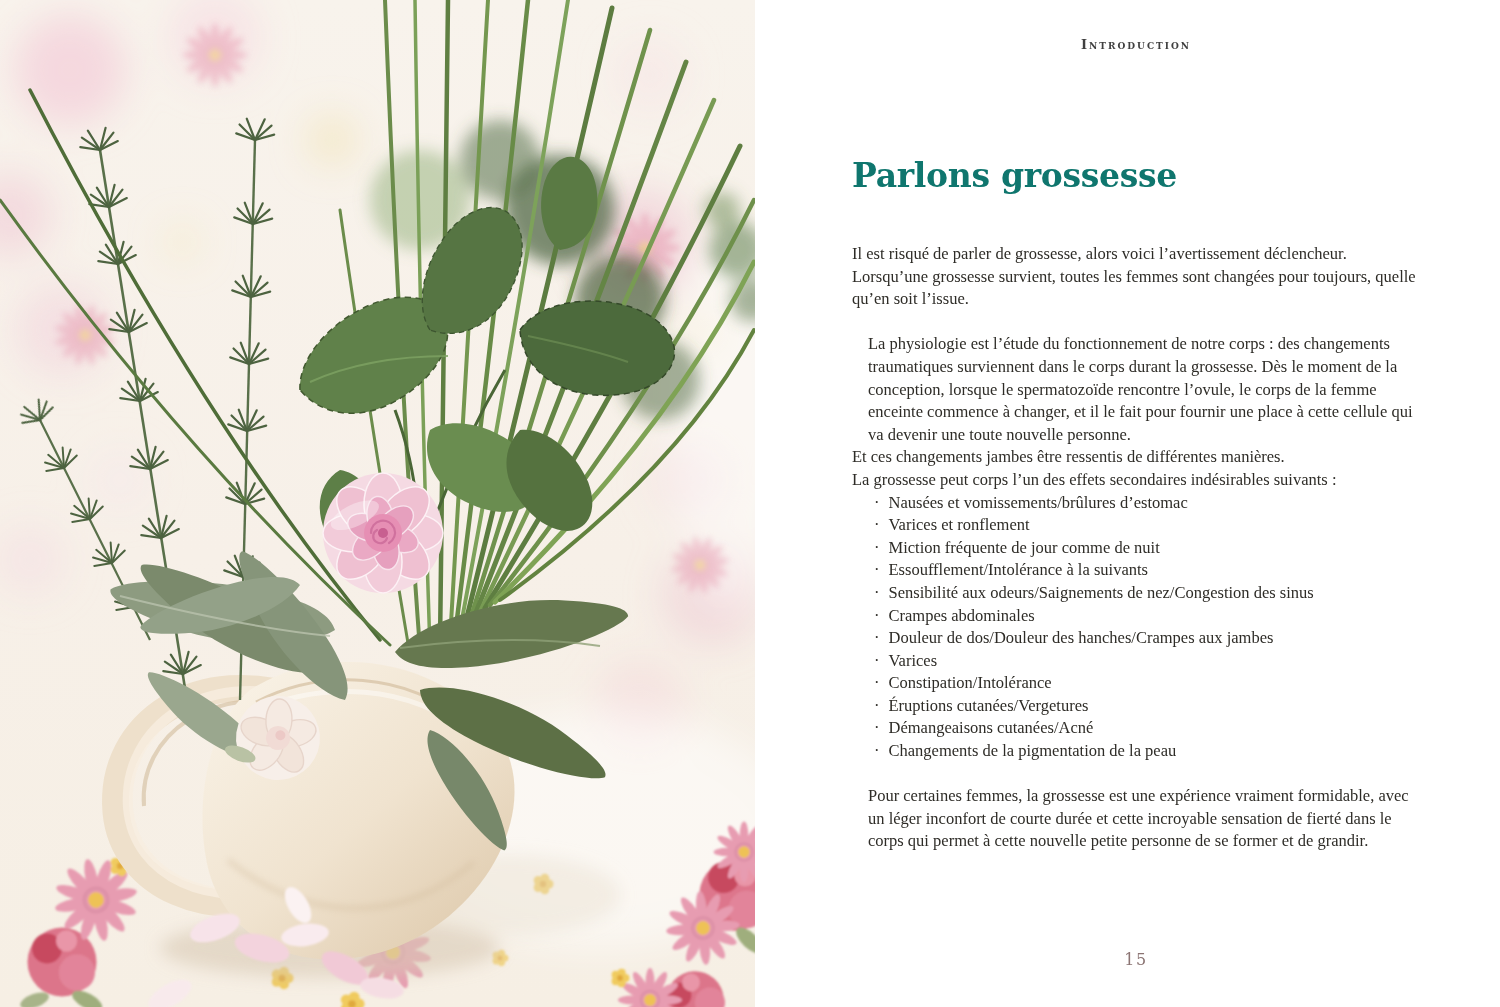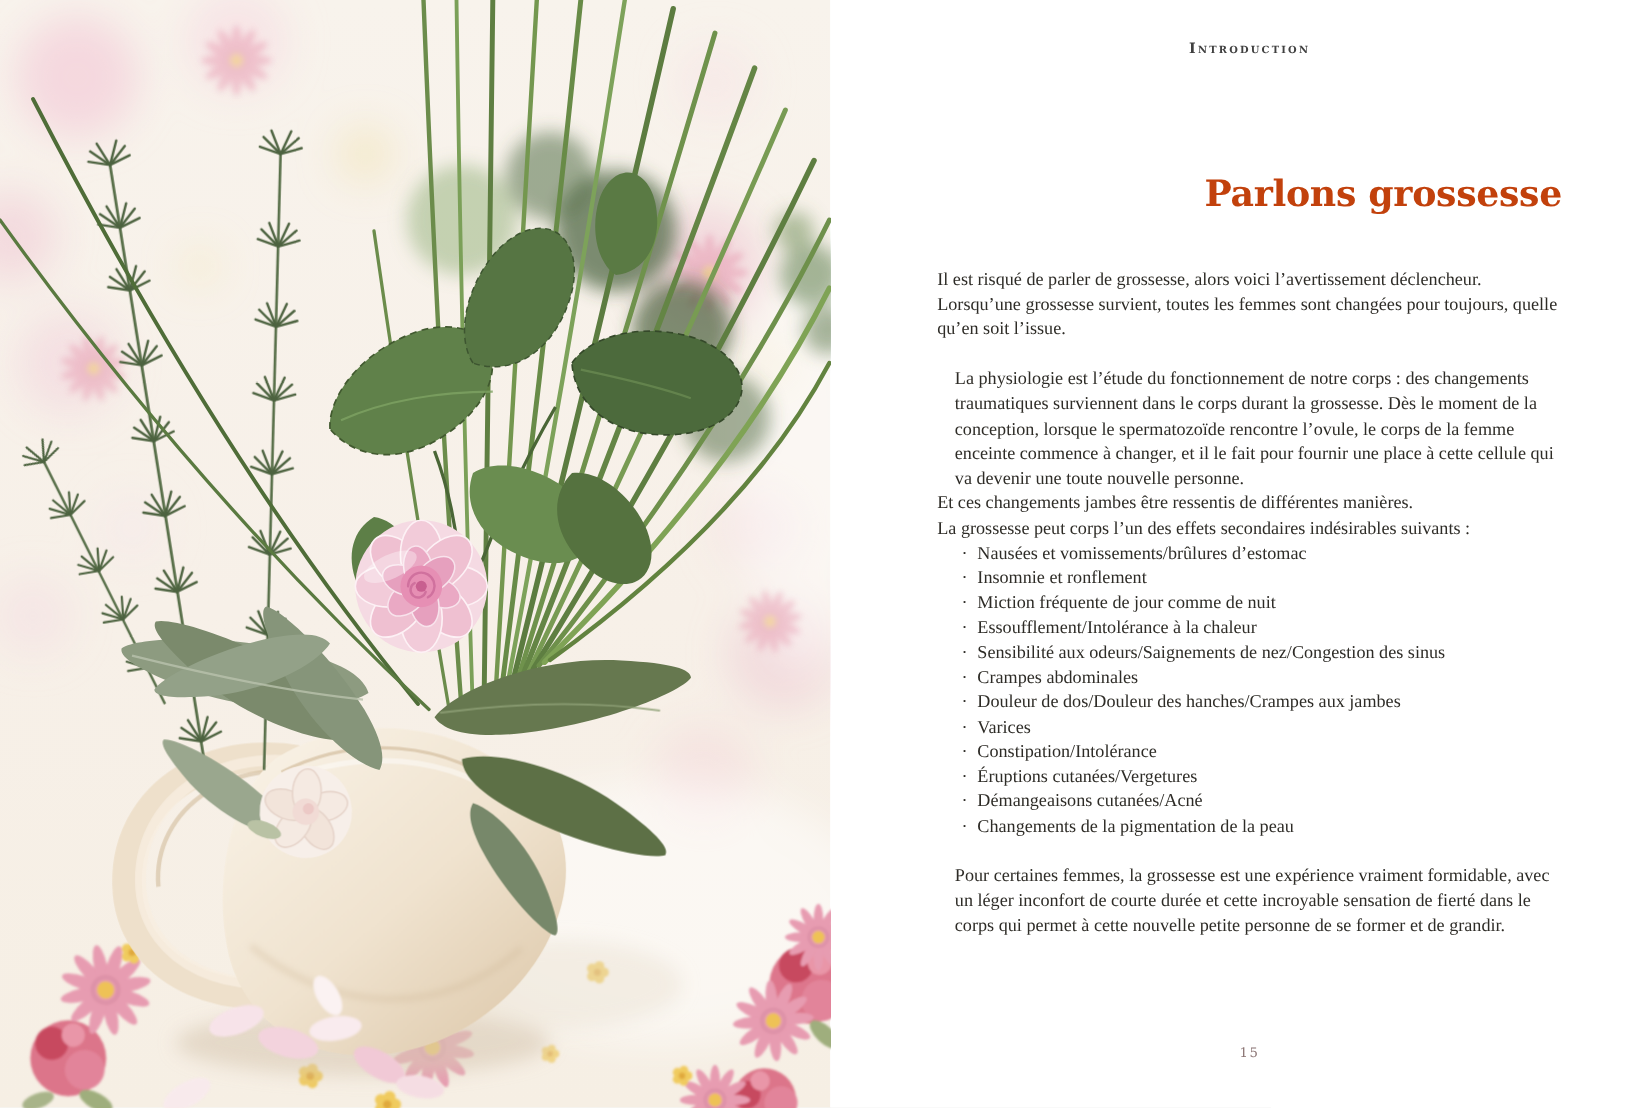--- a/index.html
+++ b/index.html
@@ -10,33 +10,33 @@
   .photo-page{position:absolute;left:0;top:0;width:755px;height:1007px;overflow:hidden;}
   .photo-page svg{display:block;}
   .text-page{position:absolute;left:755px;top:0;width:745px;height:1007px;background:#ffffff;}
   .column{position:absolute;left:97px;top:0;width:568px;height:100%;}
   .running-head{
     position:absolute;top:37px;width:100%;text-align:center;
     font-family:"DejaVu Serif", serif;font-variant:small-caps;
     font-size:13px;letter-spacing:2px;color:#404040;font-weight:600;
   }
   .page-title{
-    position:absolute;top:156px;width:100%;text-align:right;margin:0;
+    position:absolute;top:156px;width:100%;text-align:left;margin:0;
     font-family:"DejaVu Serif", serif;font-weight:700;
-    font-size:33px;letter-spacing:-0.3px;color:#c2410c;
+    font-size:33px;letter-spacing:-0.3px;color:#0f766e;
   }
   .body-text{position:absolute;top:243px;width:100%;color:#2e2c27;font-size:16.5px;line-height:22.6px;}
   .body-text p{margin:0;}
   .body-text p.gap-above{margin-top:22.6px;margin-left:16px;}
   ul.side-effects{margin:0;padding:0 0 0 22px;list-style:none;}
   ul.side-effects li{display:flex;align-items:baseline;gap:9px;}
   ul.side-effects .dot{flex:0 0 auto;color:#2e2c27;}
   .folio{
     position:absolute;top:950px;width:100%;text-align:center;
-    font-family:"DejaVu Serif", serif;font-size:12px;letter-spacing:1.5px;color:#8b7473;
+    font-family:"DejaVu Serif", serif;font-size:16px;letter-spacing:1.5px;color:#8b7473;
   }
 </style>
 </head>
 <body>
 
 <div class="spread">
 
   <div class="photo-page">
     <svg width="755" height="1007" viewBox="0 0 755 1007" aria-hidden="true">
       <defs>
@@ -324,29 +324,29 @@
         <p>Et ces changements jambes être ressentis de différentes manières.</p>
         <p>La grossesse peut corps l’un des effets secondaires indésirables suivants :</p>
 
         <ul class="side-effects">
           <li>
               <span class="dot">·</span>
               <span>Nausées et vomissements/brûlures d’estomac</span>
             </li>
           <li>
               <span class="dot">·</span>
-              <span>Insomnie et ronflement</span>
+              <span>Varices et ronflement</span>
             </li>
           <li>
               <span class="dot">·</span>
               <span>Miction fréquente de jour comme de nuit</span>
             </li>
           <li>
               <span class="dot">·</span>
-              <span>Essoufflement/Intolérance à la chaleur</span>
+              <span>Essoufflement/Intolérance à la suivants</span>
             </li>
           <li>
               <span class="dot">·</span>
               <span>Sensibilité aux odeurs/Saignements de nez/Congestion des sinus</span>
             </li>
           <li>
               <span class="dot">·</span>
               <span>Crampes abdominales</span>
             </li>
           <li>

